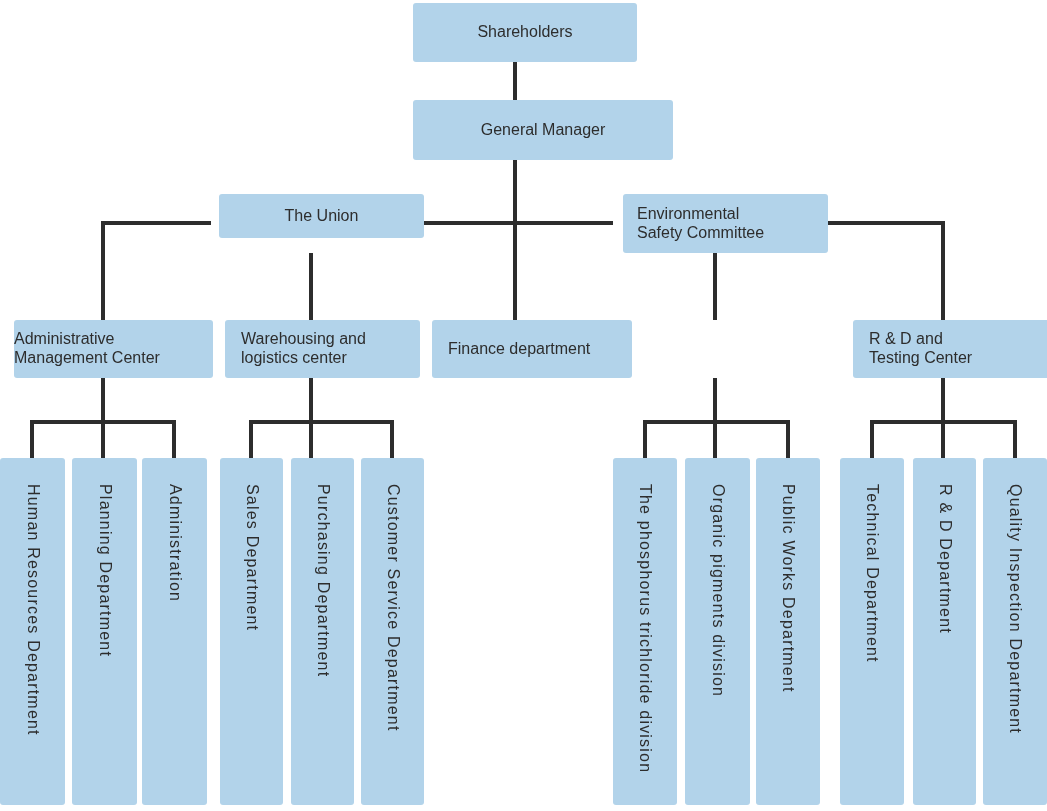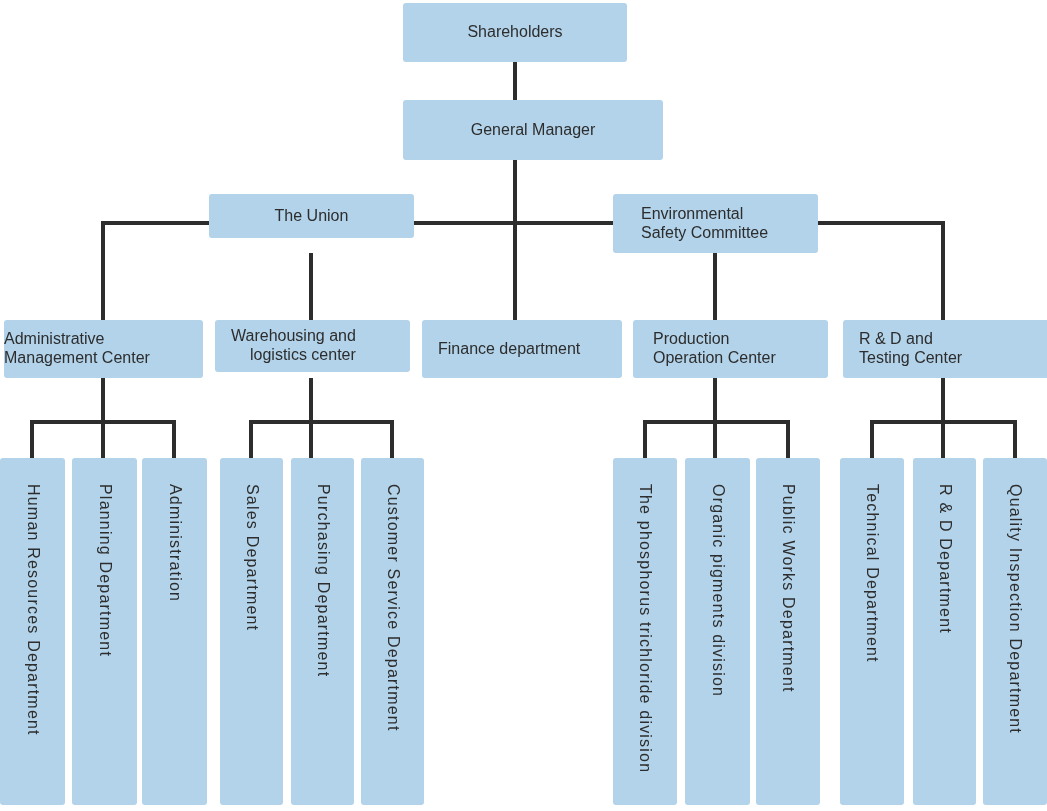--- a/index.html
+++ b/index.html
@@ -27,20 +27,21 @@
     display: flex;
     align-items: center;
     box-sizing: border-box;
   }
   .h-box {
     white-space: pre-line;
     justify-content: flex-start;
     text-align: left;
     padding-left: 16px;
     padding-right: 4px;
+    margin-left: 10px;
   }
   .h-box.center {
     padding-left: 0;
     padding-right: 0;
     justify-content: center;
     text-align: center;
   }
   .h-box.pad-lg { padding-left: 28px; }
   .v-box {
     writing-mode: vertical-rl;
@@ -92,30 +93,28 @@
   <div class="line v" style="left:941px; top:378px; height:80px;"></div>
   <div class="line h" style="left:870px; top:420px; width:147px;"></div>
   <div class="line v" style="left:870px; top:420px; height:38px;"></div>
   <div class="line v" style="left:1013px;top:420px; height:38px;"></div>
 
   <div class="box h-box center" style="left:403px; top:3px; width:224px; height:59px;">Shareholders</div>
 
   <div class="box h-box center" style="left:403px; top:100px; width:260px; height:60px;">General Manager</div>
 
   <div class="box h-box center" style="left:209px; top:194px; width:205px; height:44px;">The Union</div>
-  <div class="box h-box pad-lg" style="left:613px; top:194px; width:205px; height:59px;">Environmental
+  <div class="box h-box pad-lg" style="left:613px; top:194px; width:205px; height:59px;padding-left:14px;">Environmental
 Safety Committee</div>
 
   <div class="box h-box" style="left:4px; top:320px; width:199px; height:58px; padding-left:0;">Administrative
 Management Center</div>
-  <div class="box h-box" style="left:215px; top:320px; width:195px; height:52px;text-align:right;">Warehousing and
+  <div class="box h-box" style="left:215px; top:320px; width:195px; height:58px;">Warehousing and
 logistics center</div>
   <div class="box h-box" style="left:422px; top:320px; width:200px; height:58px;">Finance department</div>
-  <div class="box h-box" style="left:633px; top:320px; width:195px; height:58px; padding-left:20px;">Production
-Operation Center</div>
   <div class="box h-box" style="left:843px; top:320px; width:236px; height:58px;">R &amp; D and
 Testing Center</div>
 
   <div class="box v-box" style="left:0px; top:458px; width:65px; height:347px;">Human Resources Department</div>
   <div class="box v-box" style="left:72px; top:458px; width:65px; height:347px;">Planning Department</div>
   <div class="box v-box" style="left:142px; top:458px; width:65px; height:347px;">Administration</div>
 
   <div class="box v-box" style="left:220px; top:458px; width:63px; height:347px;">Sales Department</div>
   <div class="box v-box" style="left:291px; top:458px; width:63px; height:347px;">Purchasing Department</div>
   <div class="box v-box" style="left:361px; top:458px; width:63px; height:347px;">Customer Service Department</div>

